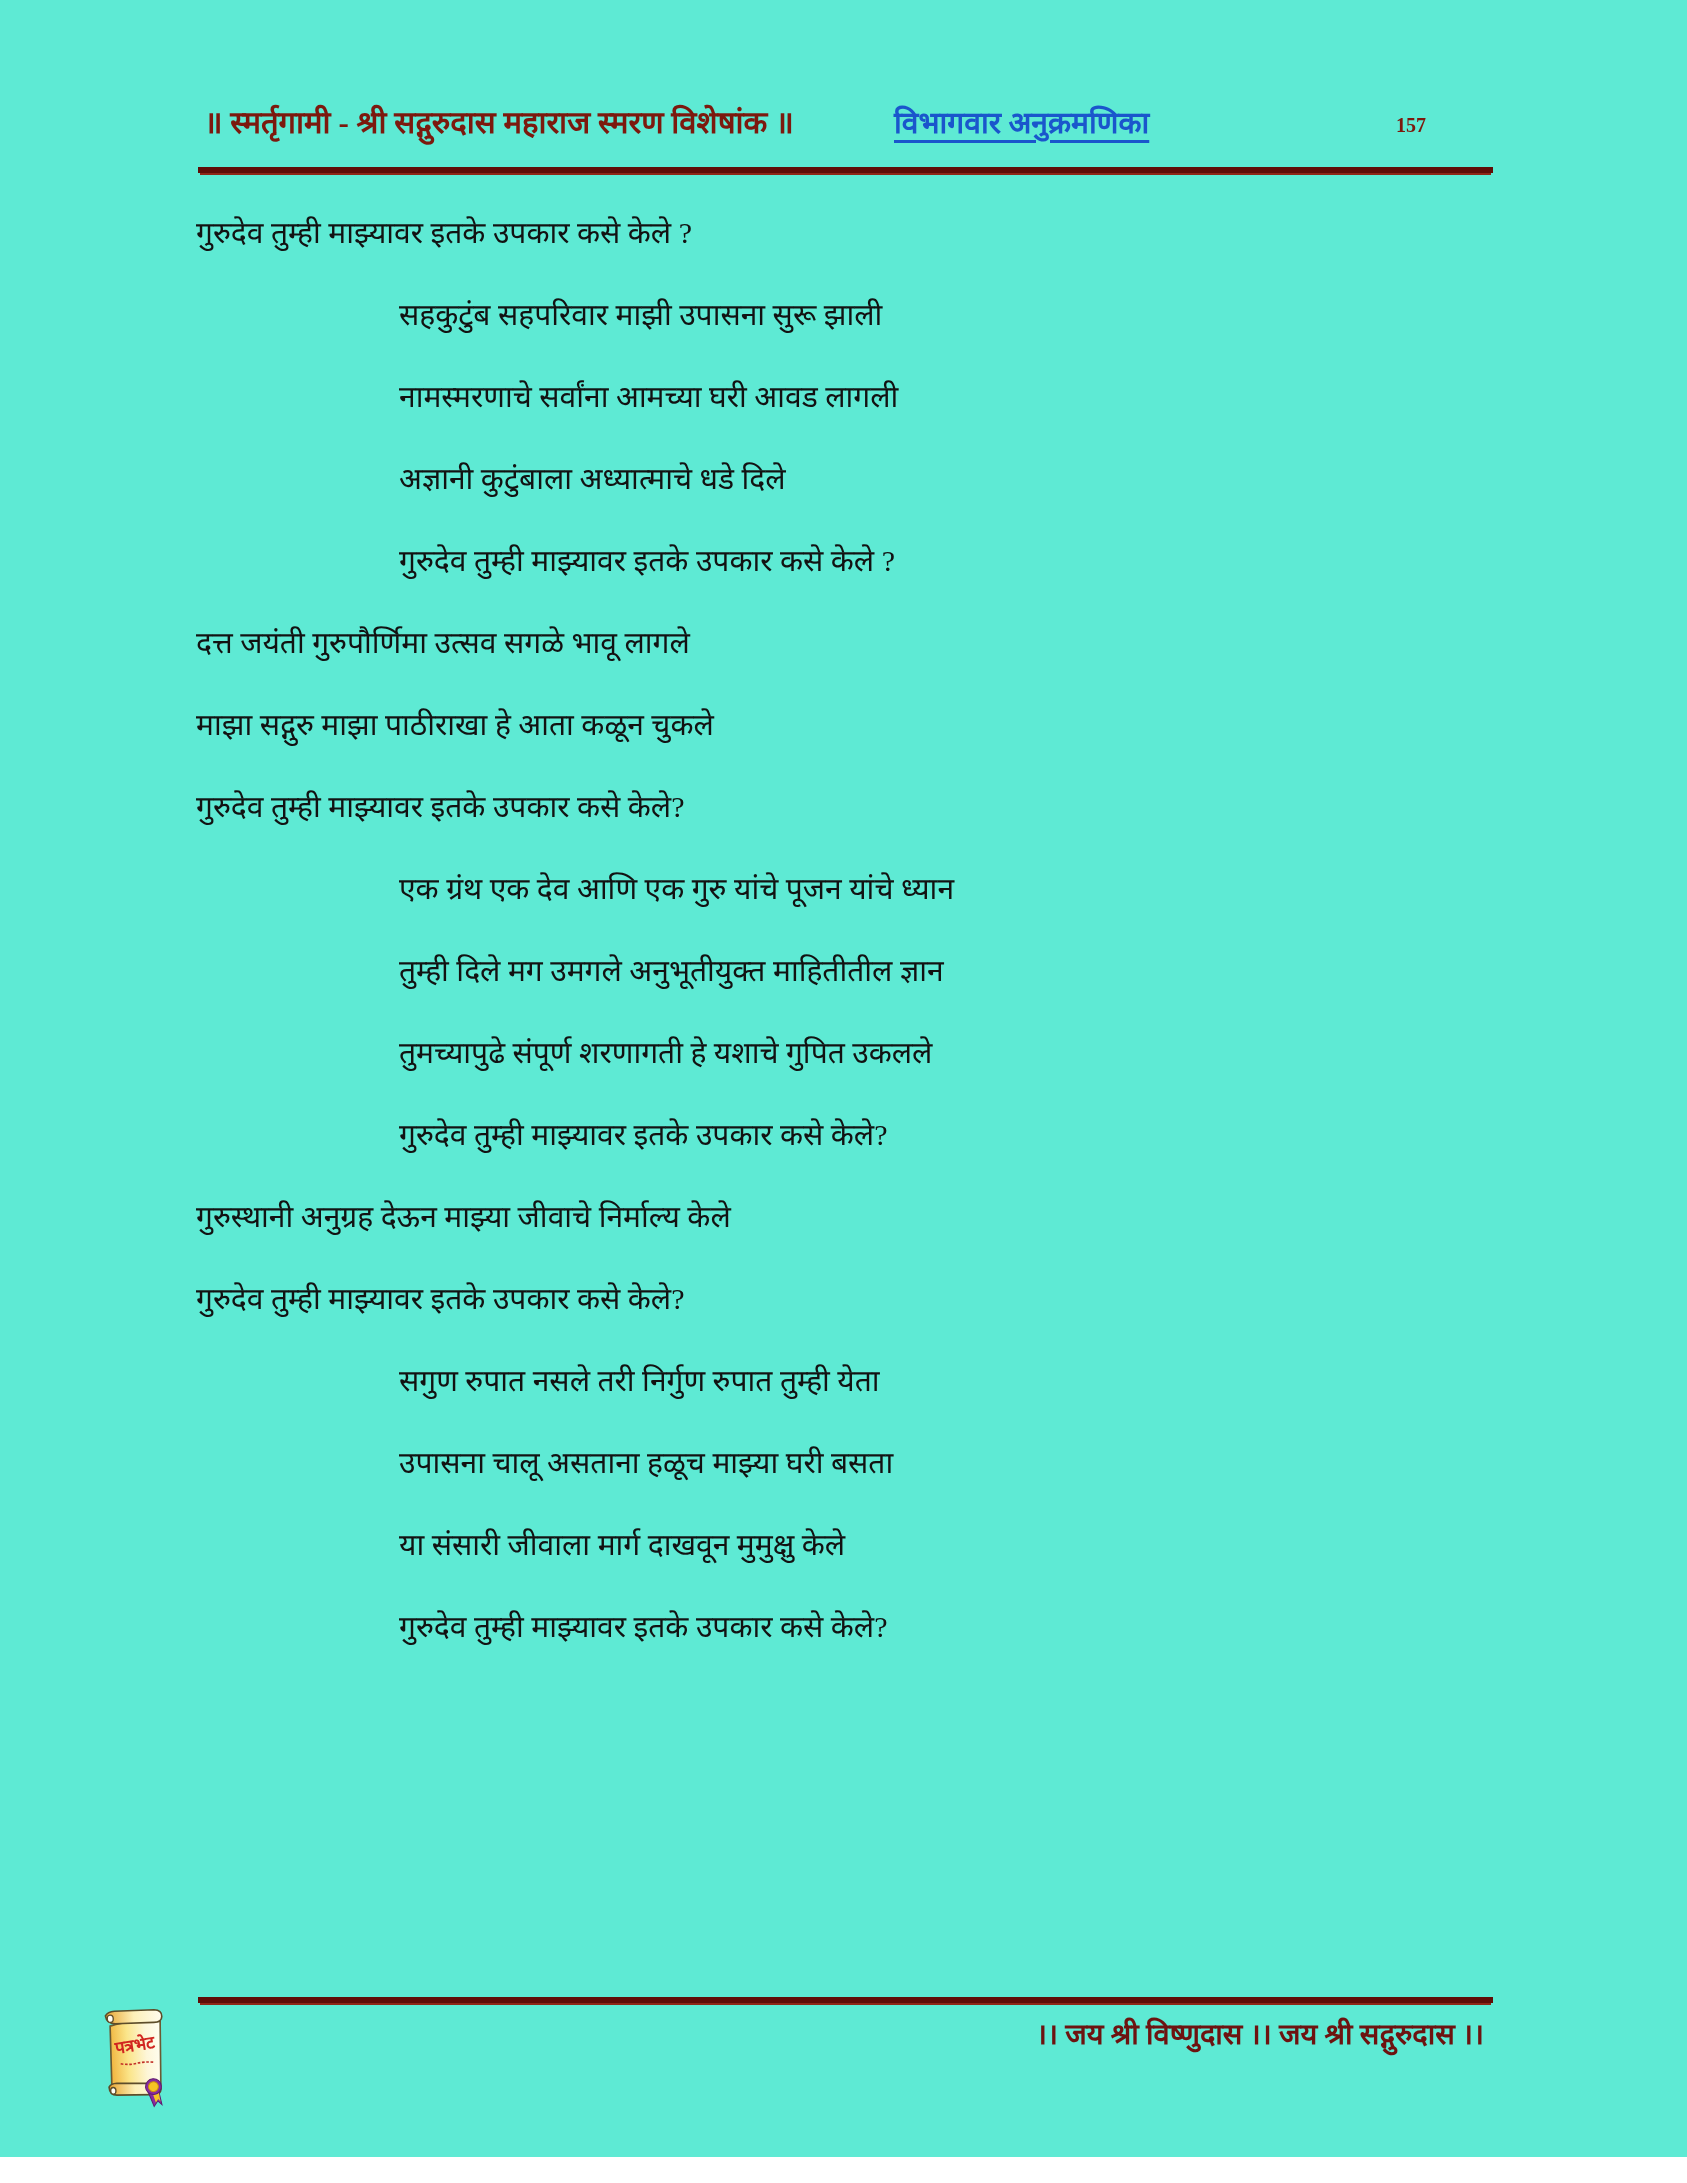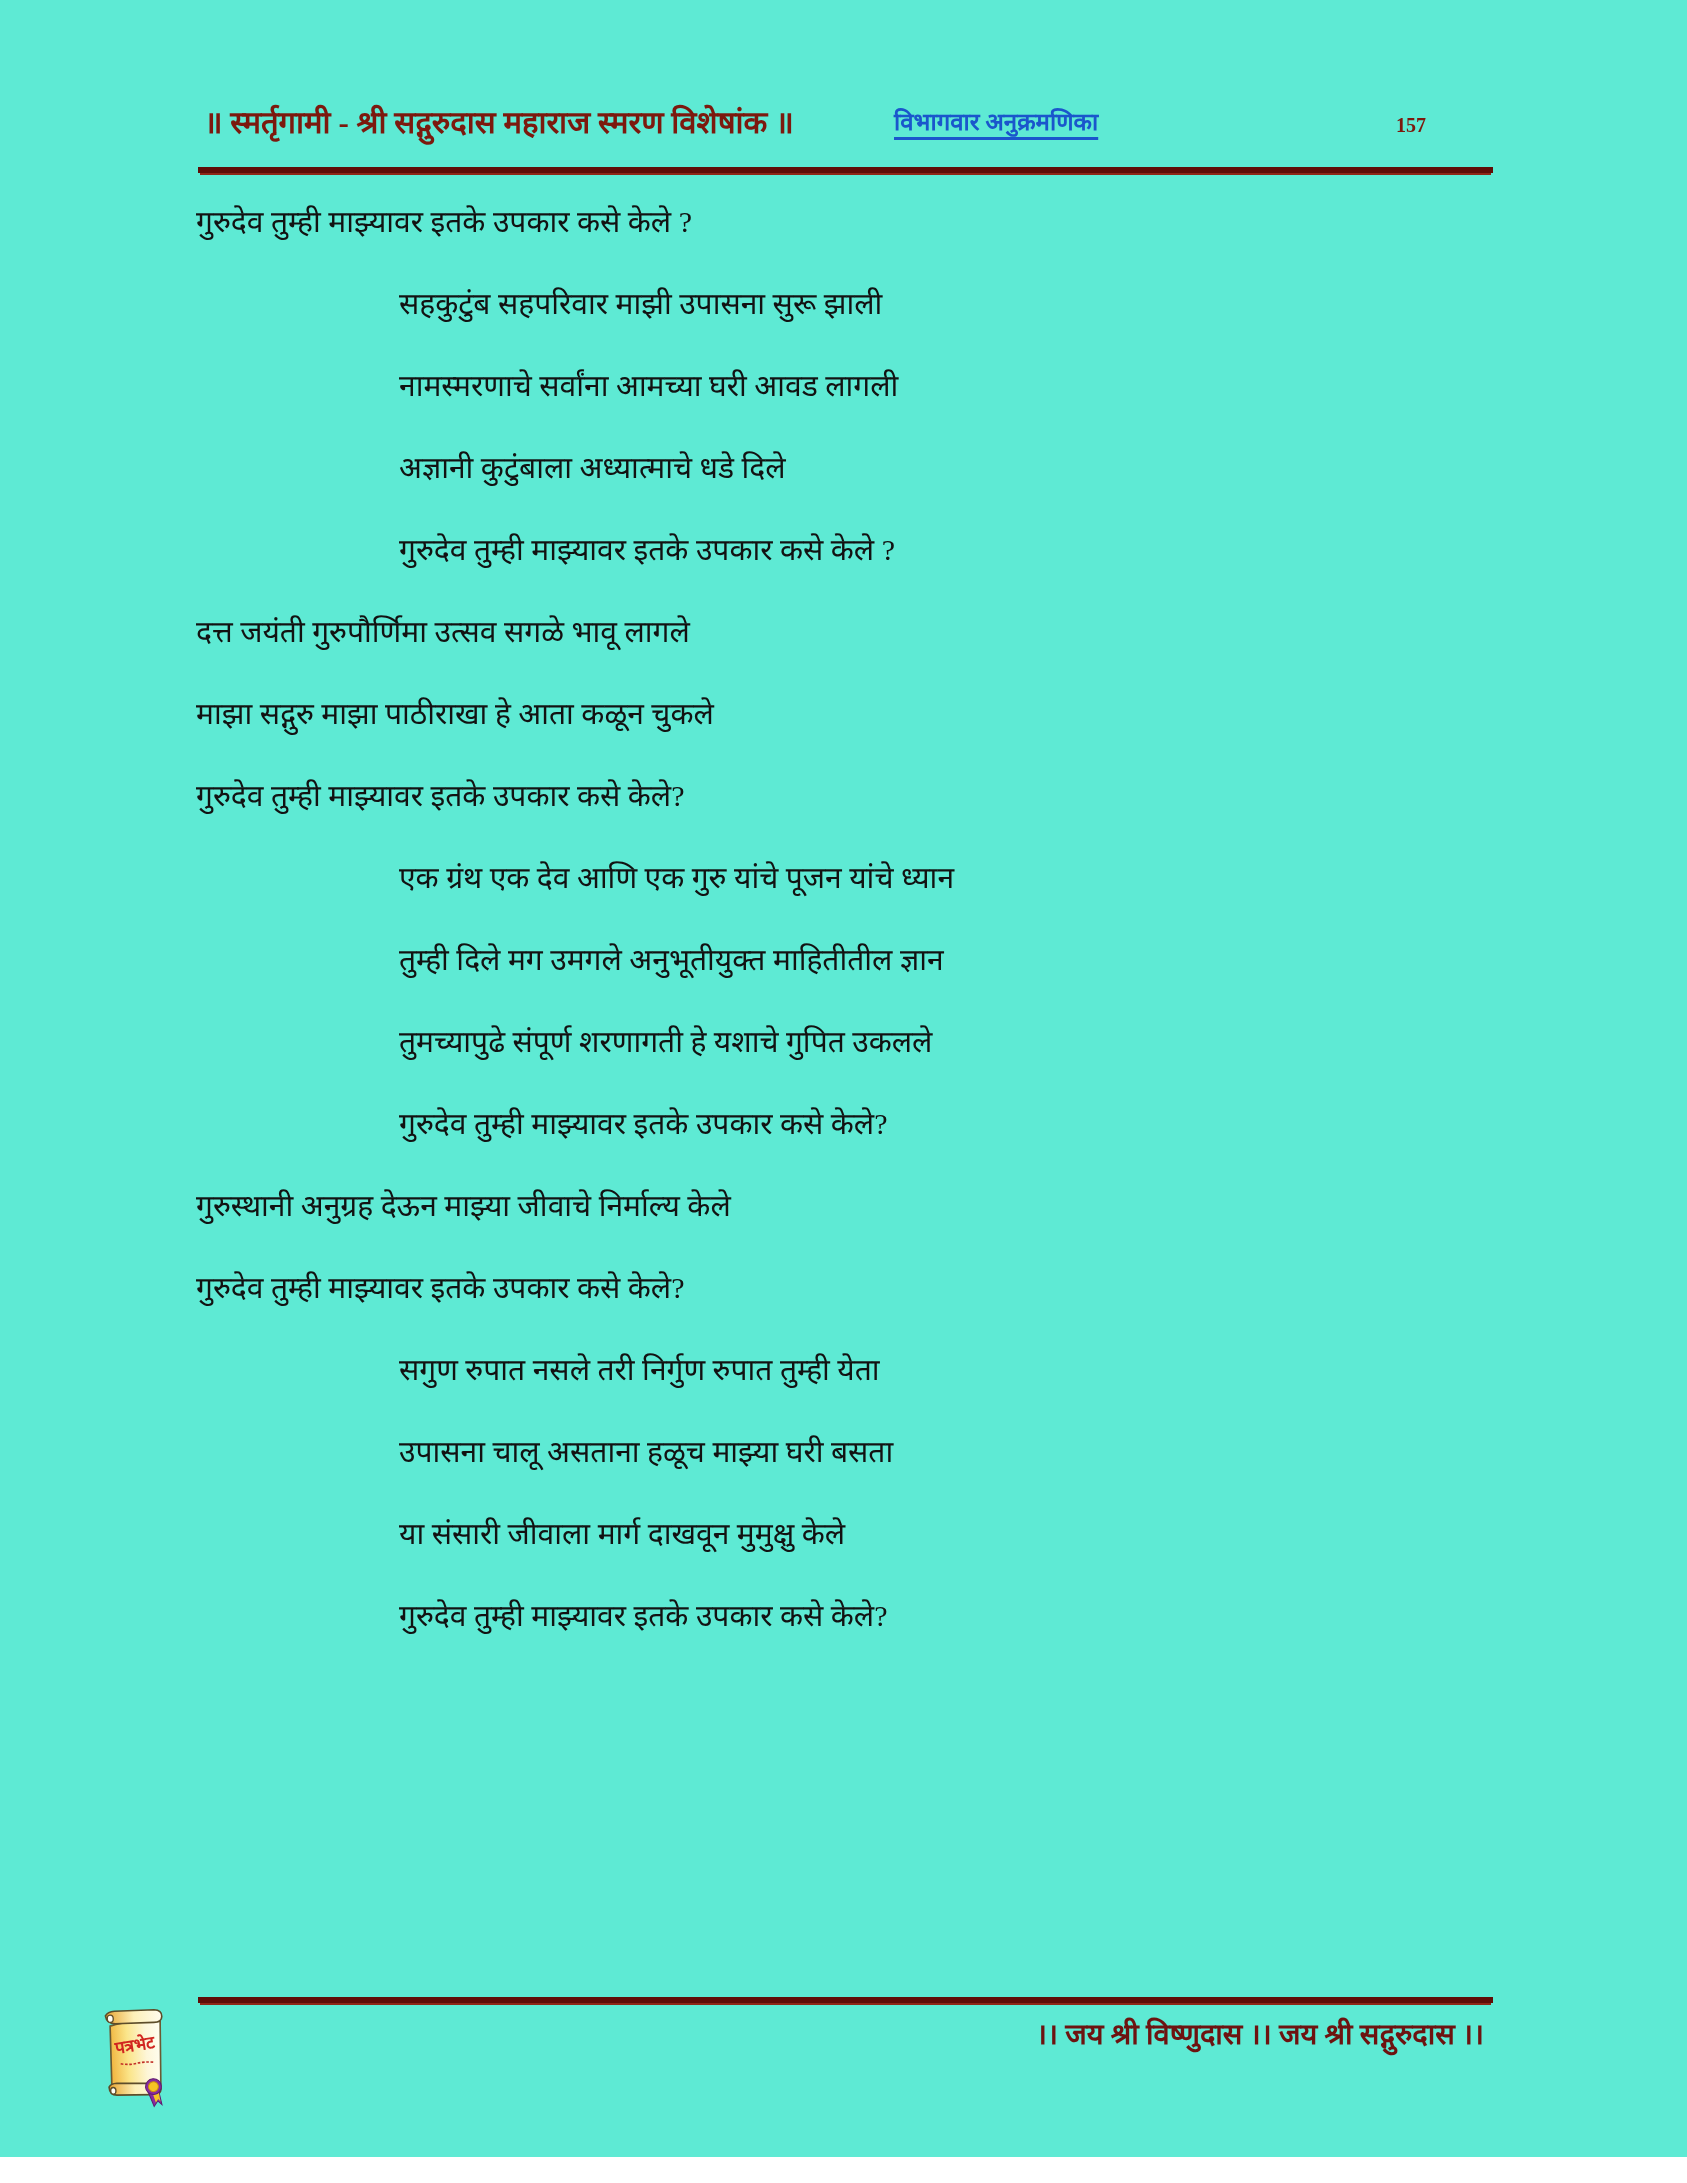--- a/index.html
+++ b/index.html
@@ -17,21 +17,21 @@
     position: absolute;
     left: 204px; top: 98px;
     font-size: 31px; font-weight: bold;
     color: #7c190e;
     white-space: nowrap;
     line-height: 49px;
   }
   .header-link {
     position: absolute;
     left: 894px; top: 98px;
-    font-size: 24px; font-weight: bold;
+    font-size: 30px; font-weight: bold;
     color: #1a56cc;
     text-decoration: underline;
     text-decoration-thickness: 2.6px;
     text-underline-offset: 6.6px;
     white-space: nowrap;
     line-height: 49px;
     cursor: pointer;
   }
   .page-number {
     position: absolute;
@@ -46,21 +46,21 @@
     width: 1295px; height: 6px;
     background: #5f0e08;
     box-shadow: 0 4px 0 -2px #8d2718;
   }
   .rule.header-rule { top: 167px; }
   .rule.footer-rule { top: 1997px; }
 
   
   .poem {
     position: absolute;
-    left: 196px; top: 179px;
+    left: 196px; top: 190px;
     width: 1323px;
   }
   .poem-line {
     height: 82px;
     display: flex;
     align-items: center;
     font-size: 30px;
     color: #121212;
     white-space: nowrap;
   }

